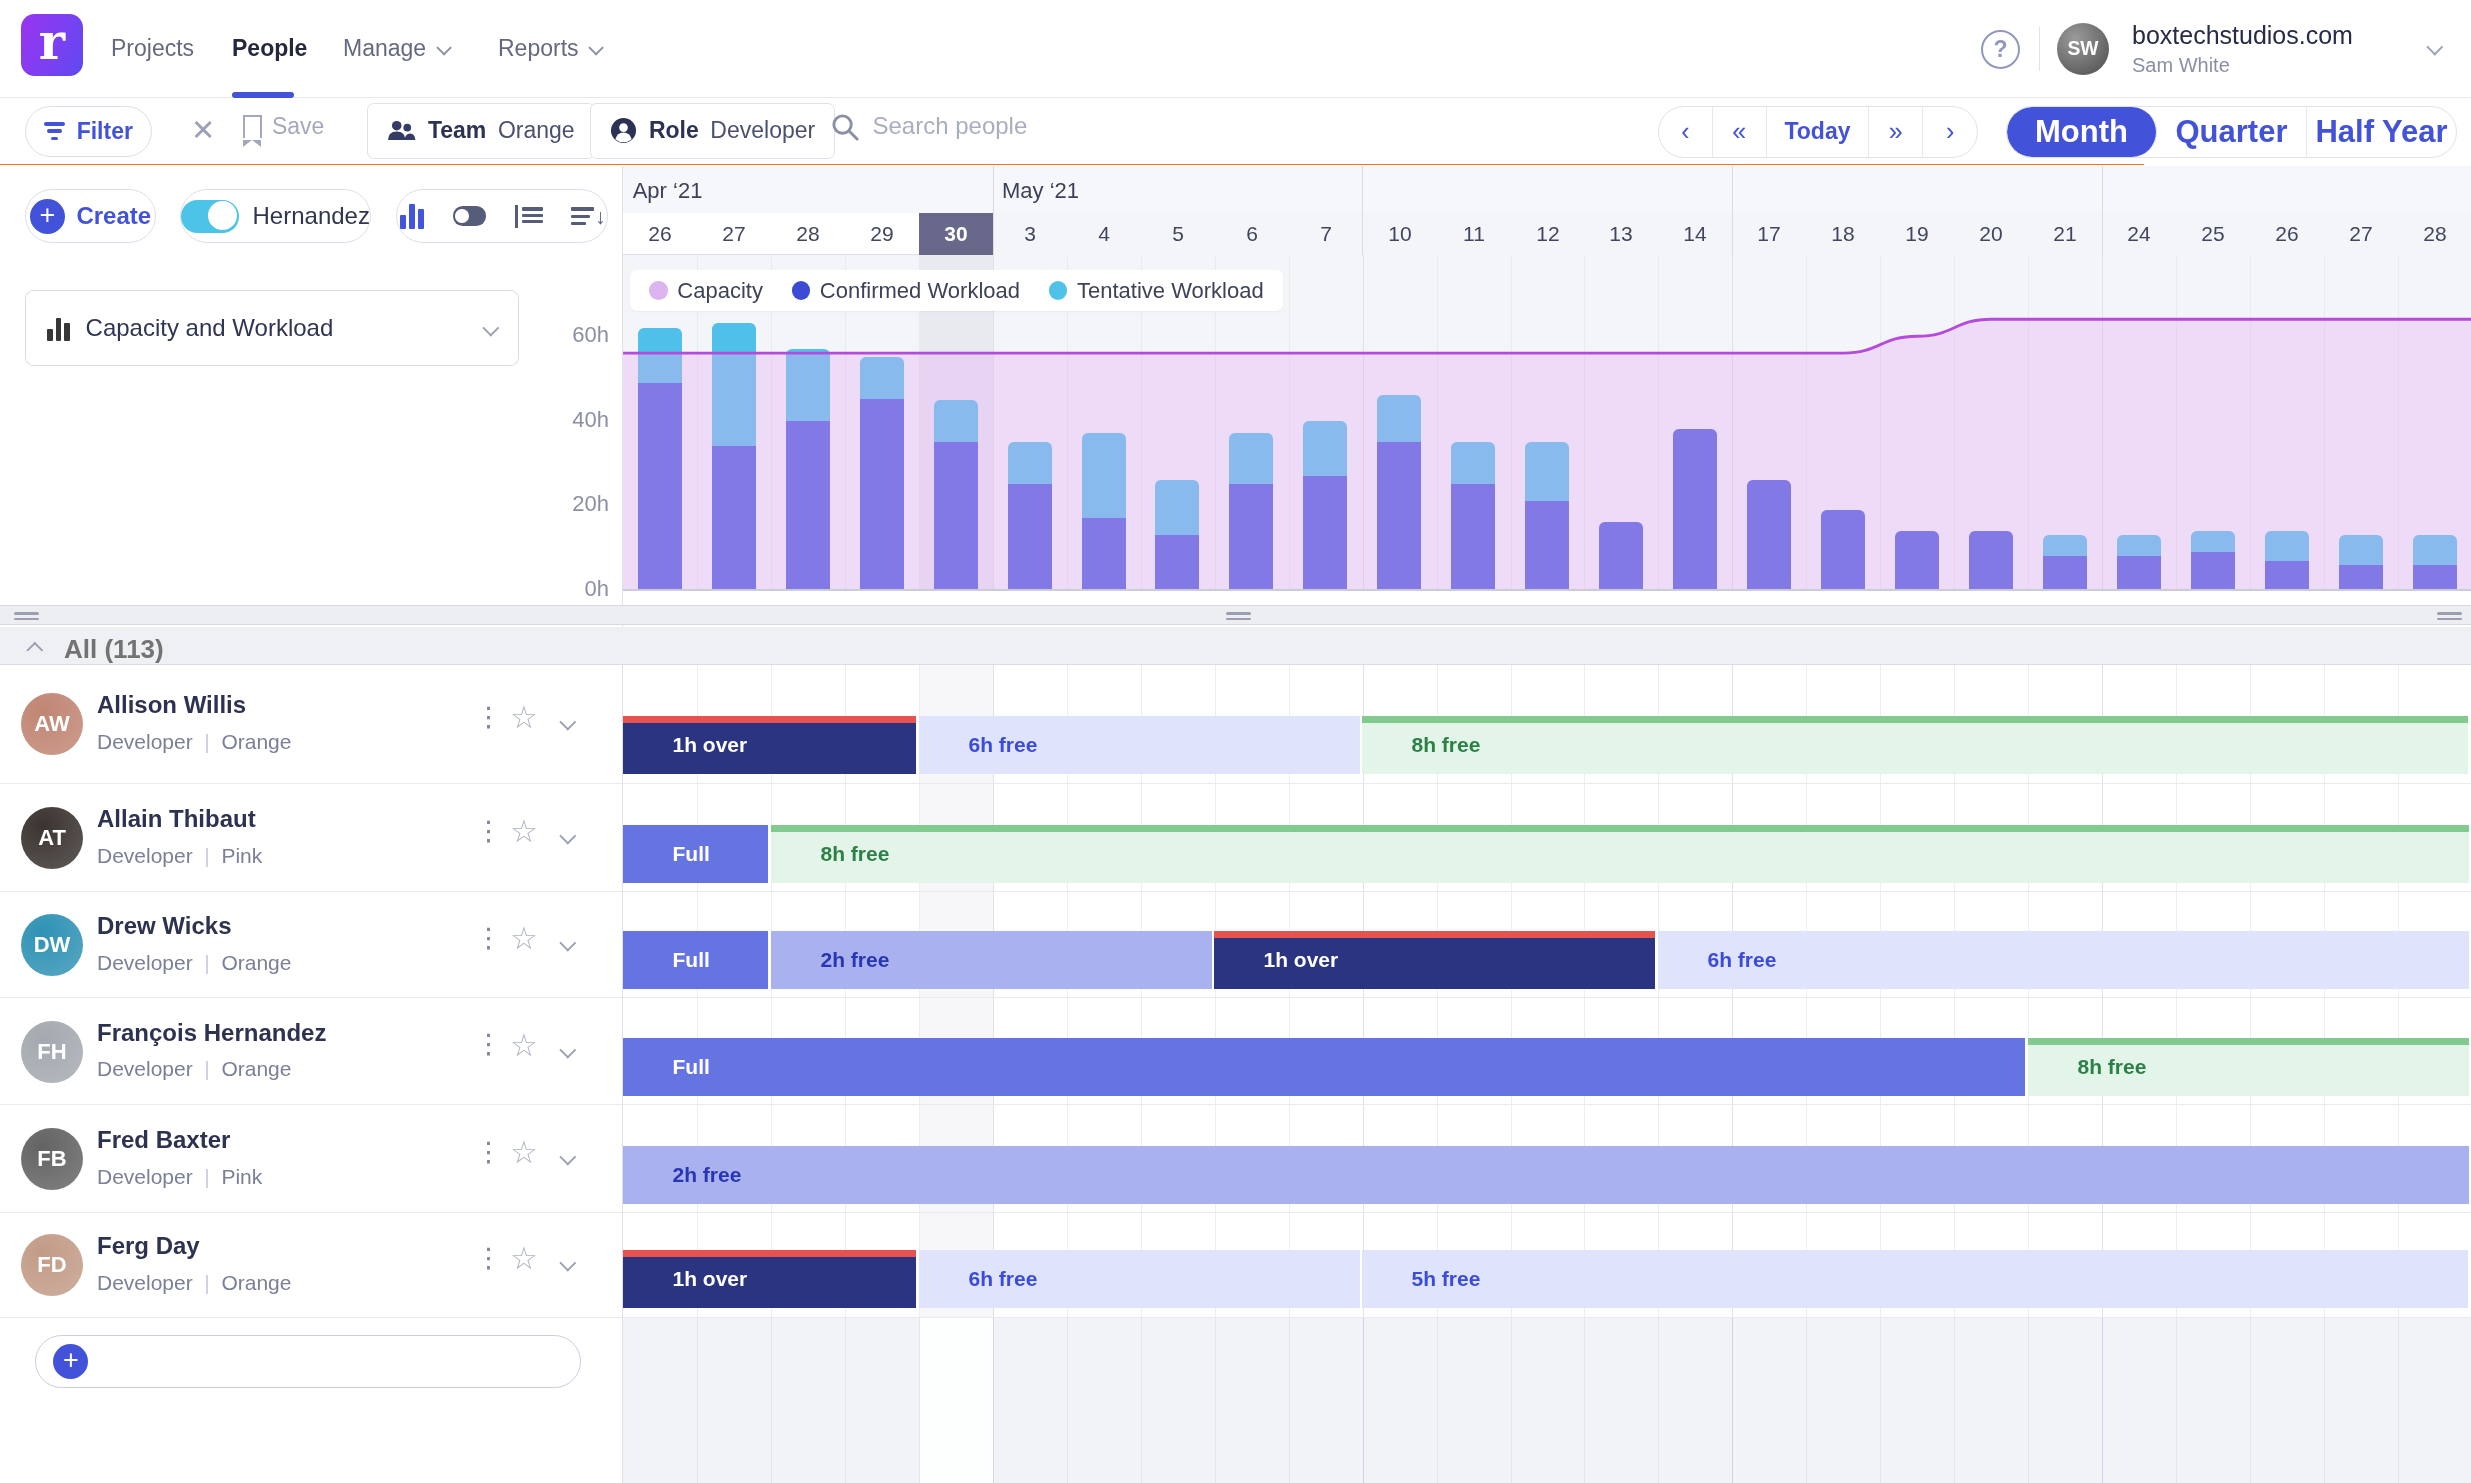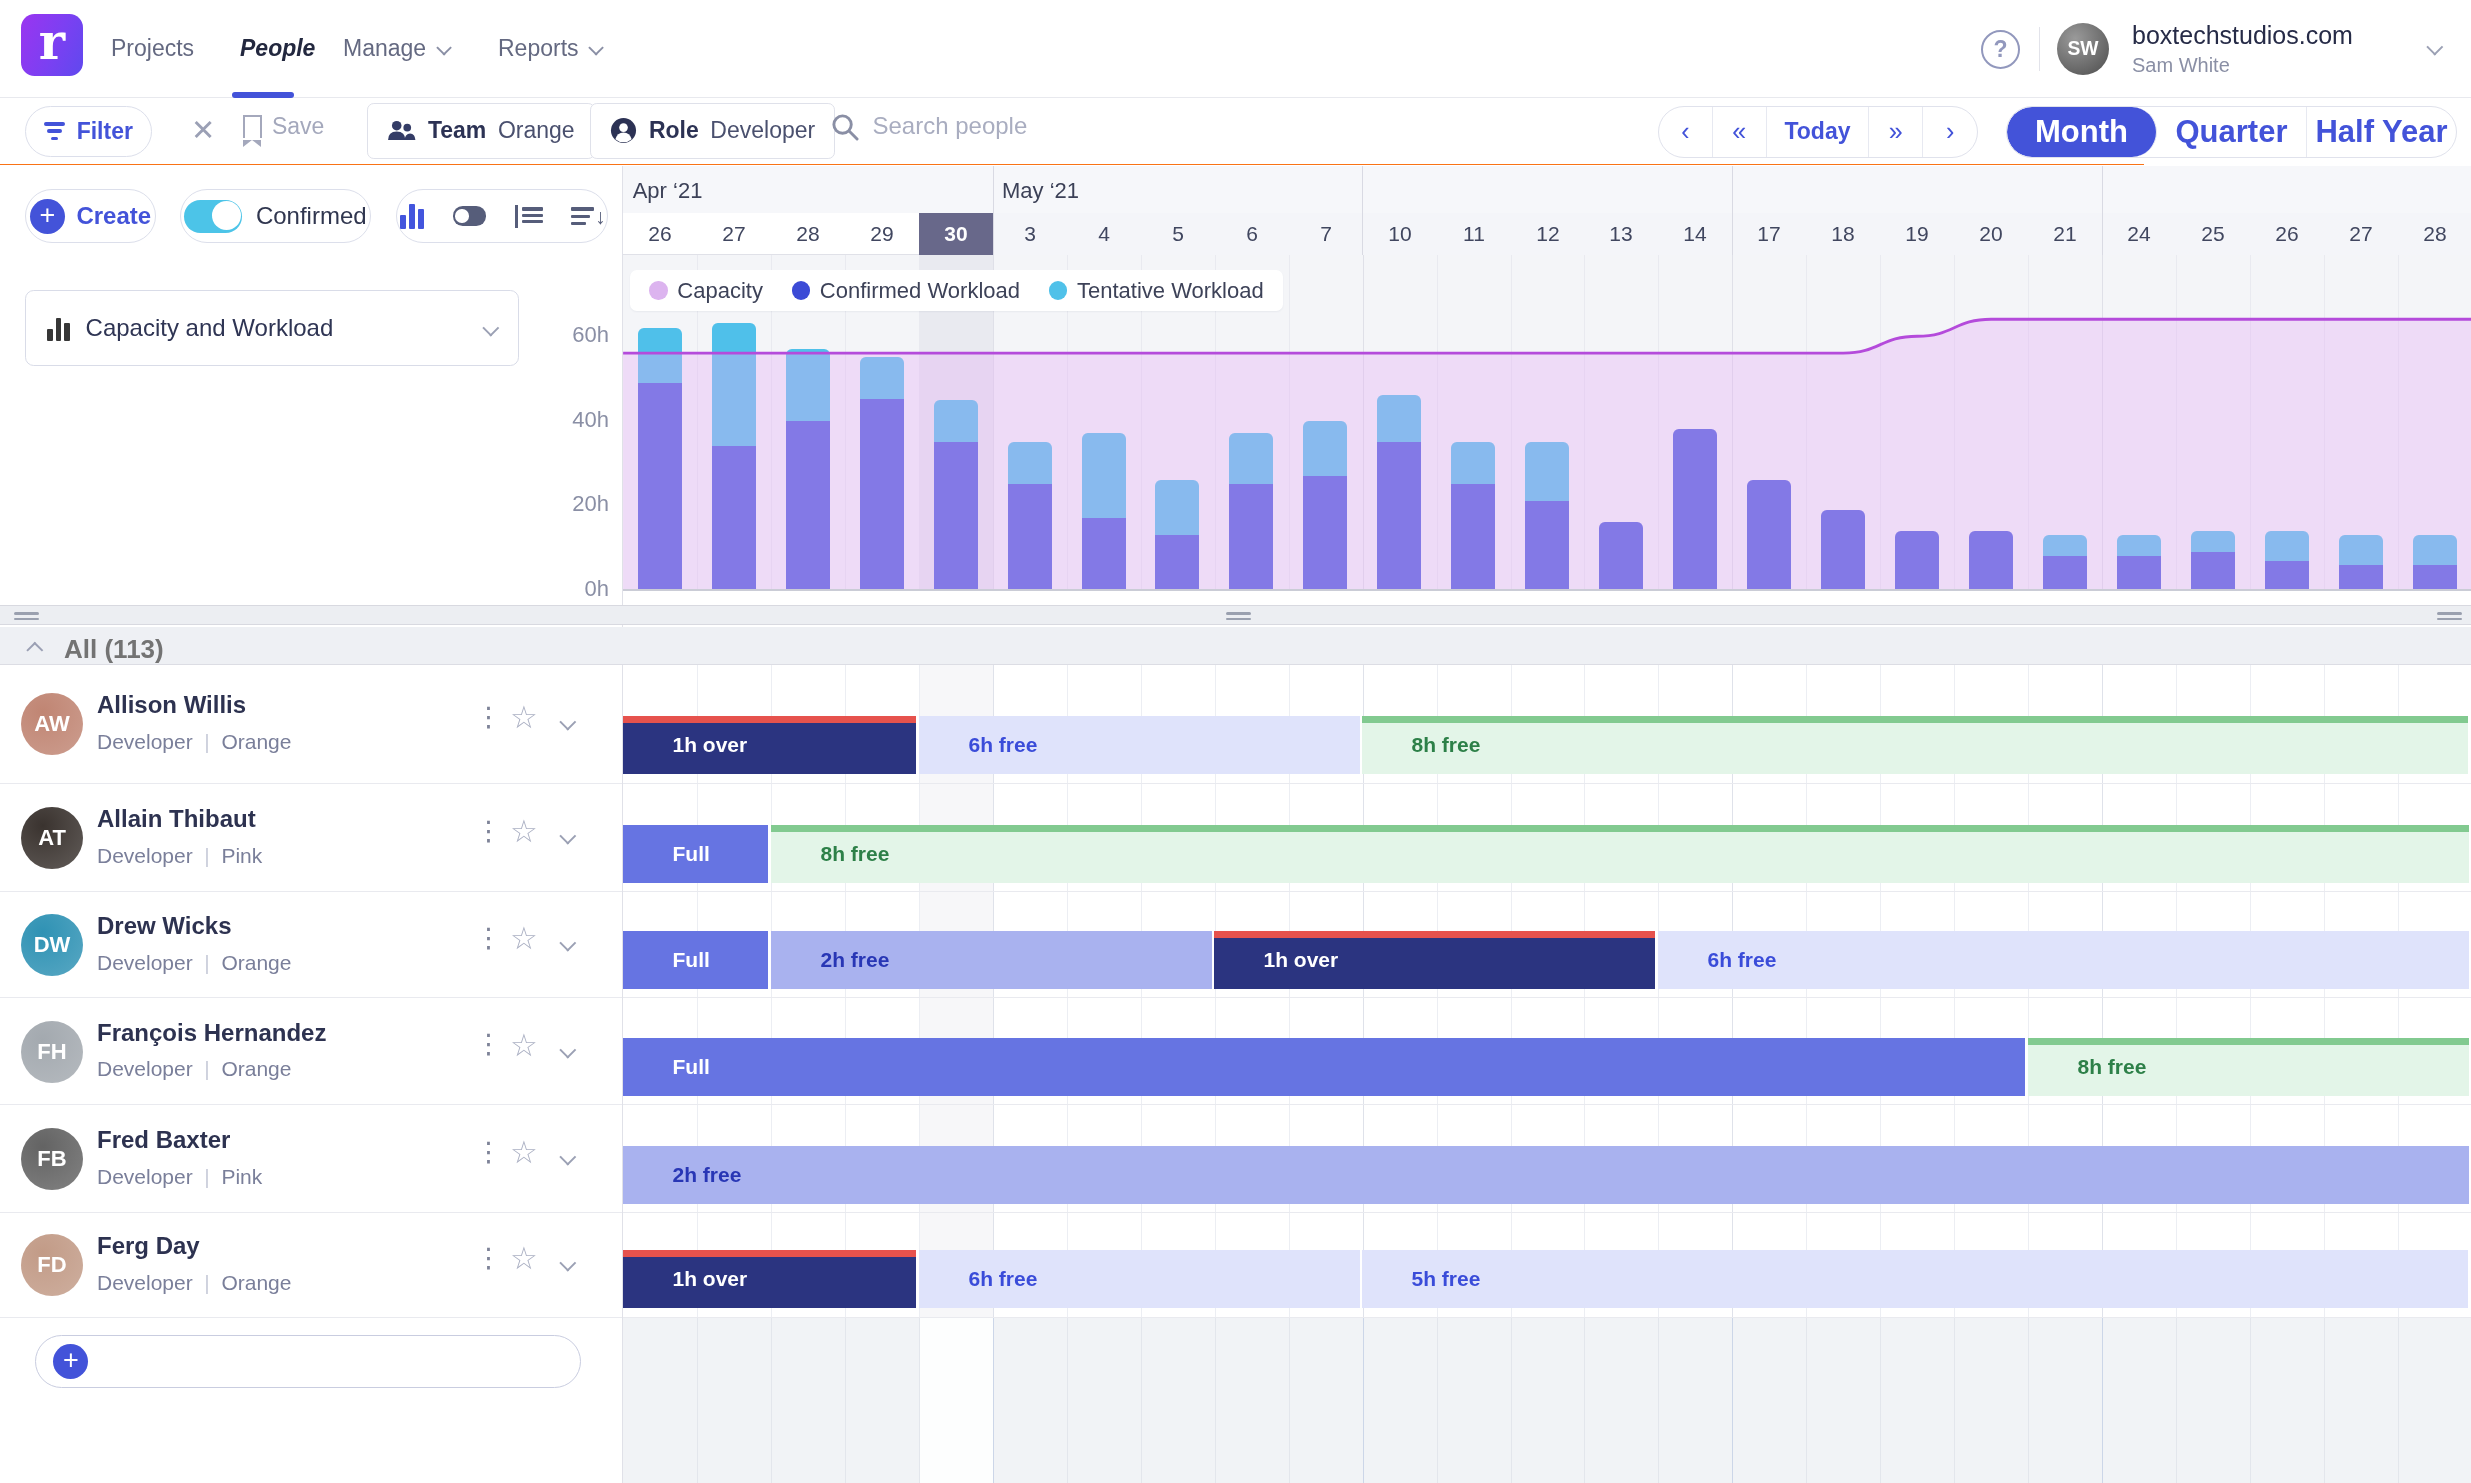--- a/index.html
+++ b/index.html
@@ -126,21 +126,21 @@
   .bookmark { width:19.3px; height:23px; border:2.4px solid #a4a8bc; border-bottom:none; position:relative; }
   .bookmark:after { content:""; position:absolute; left:-2.4px; bottom:-8.7px; border-left:9.7px solid #a4a8bc; border-right:9.7px solid #a4a8bc; border-bottom:7.7px solid transparent; width:0; }
 </style>
 </head>
 <body>
 
 <div id="header">
   <div id="logo">r</div>
   <div id="nav-items">
       <div class="navitem" style="left: 111px;">Projects</div>
-      <div class="navitem active" style="left: 240px; font-style: italic;">People</div>
+      <div class="navitem active" style="left: 232px;">People</div>
       <div class="nav-underline" style="left: 232px; width: 62px;"></div>
       <div class="navitem" style="left: 343px;">Manage<span class="caret"></span></div>
       <div class="navitem" style="left: 498px;">Reports<span class="caret"></span></div>
     </div>
   <div id="help">?</div>
   <div id="hdr-divider"></div>
   <div id="account-avatar">SW</div>
   <div id="account-domain">boxtechstudios.com</div>
   <div id="account-user">Sam White</div>
   <span id="account-chevron" class="chev"></span>
@@ -201,21 +201,21 @@
 </div>
 
 <div id="create-btn" class="pill">
   <span class="plus-circle">+</span>
   <span>Create</span>
 </div>
 <div id="tentative-pill" class="pill">
   <span class="toggle">
       <span class="knob"></span>
     </span>
-  <span>Confirmed</span>
+  <span>Hernandez</span>
 </div>
 <div id="icons-pill" class="pill">
   <span class="mini-bars">
       <i style="height:13.5px"></i>
       <i style="height:25px"></i>
       <i style="height:19.3px"></i>
     </span>
   <span class="tgl-icon">
       <i></i>
     </span>

